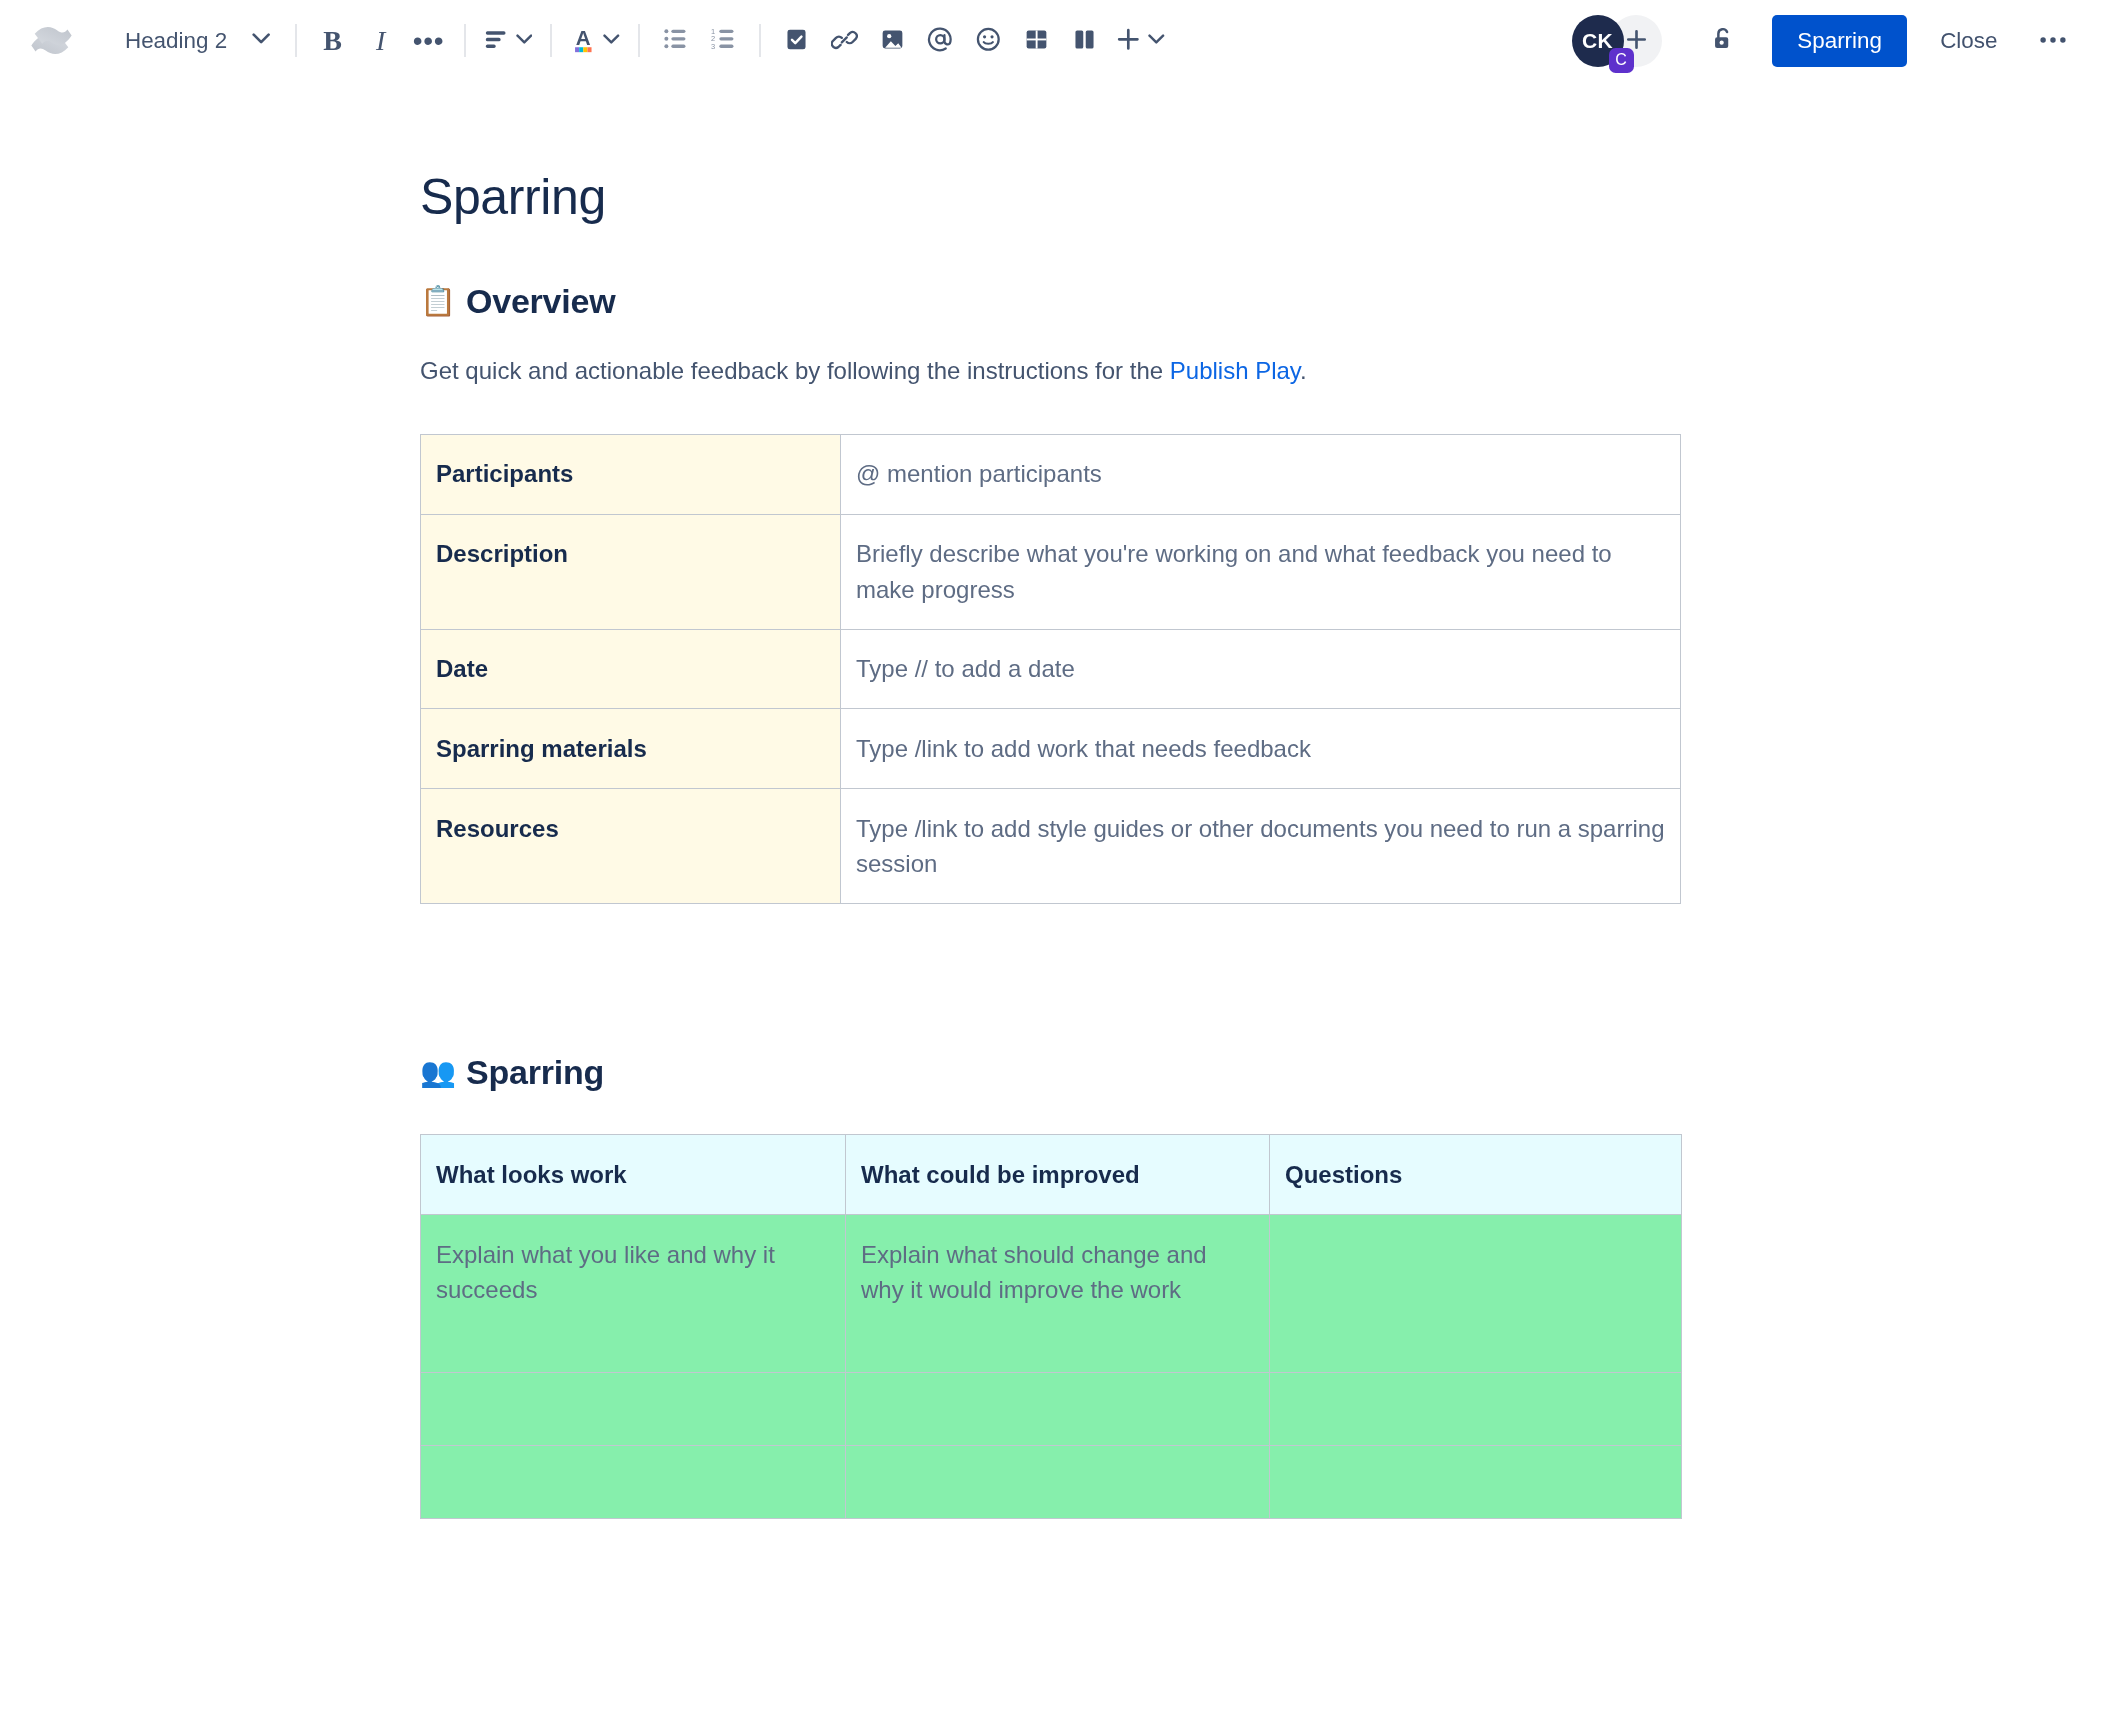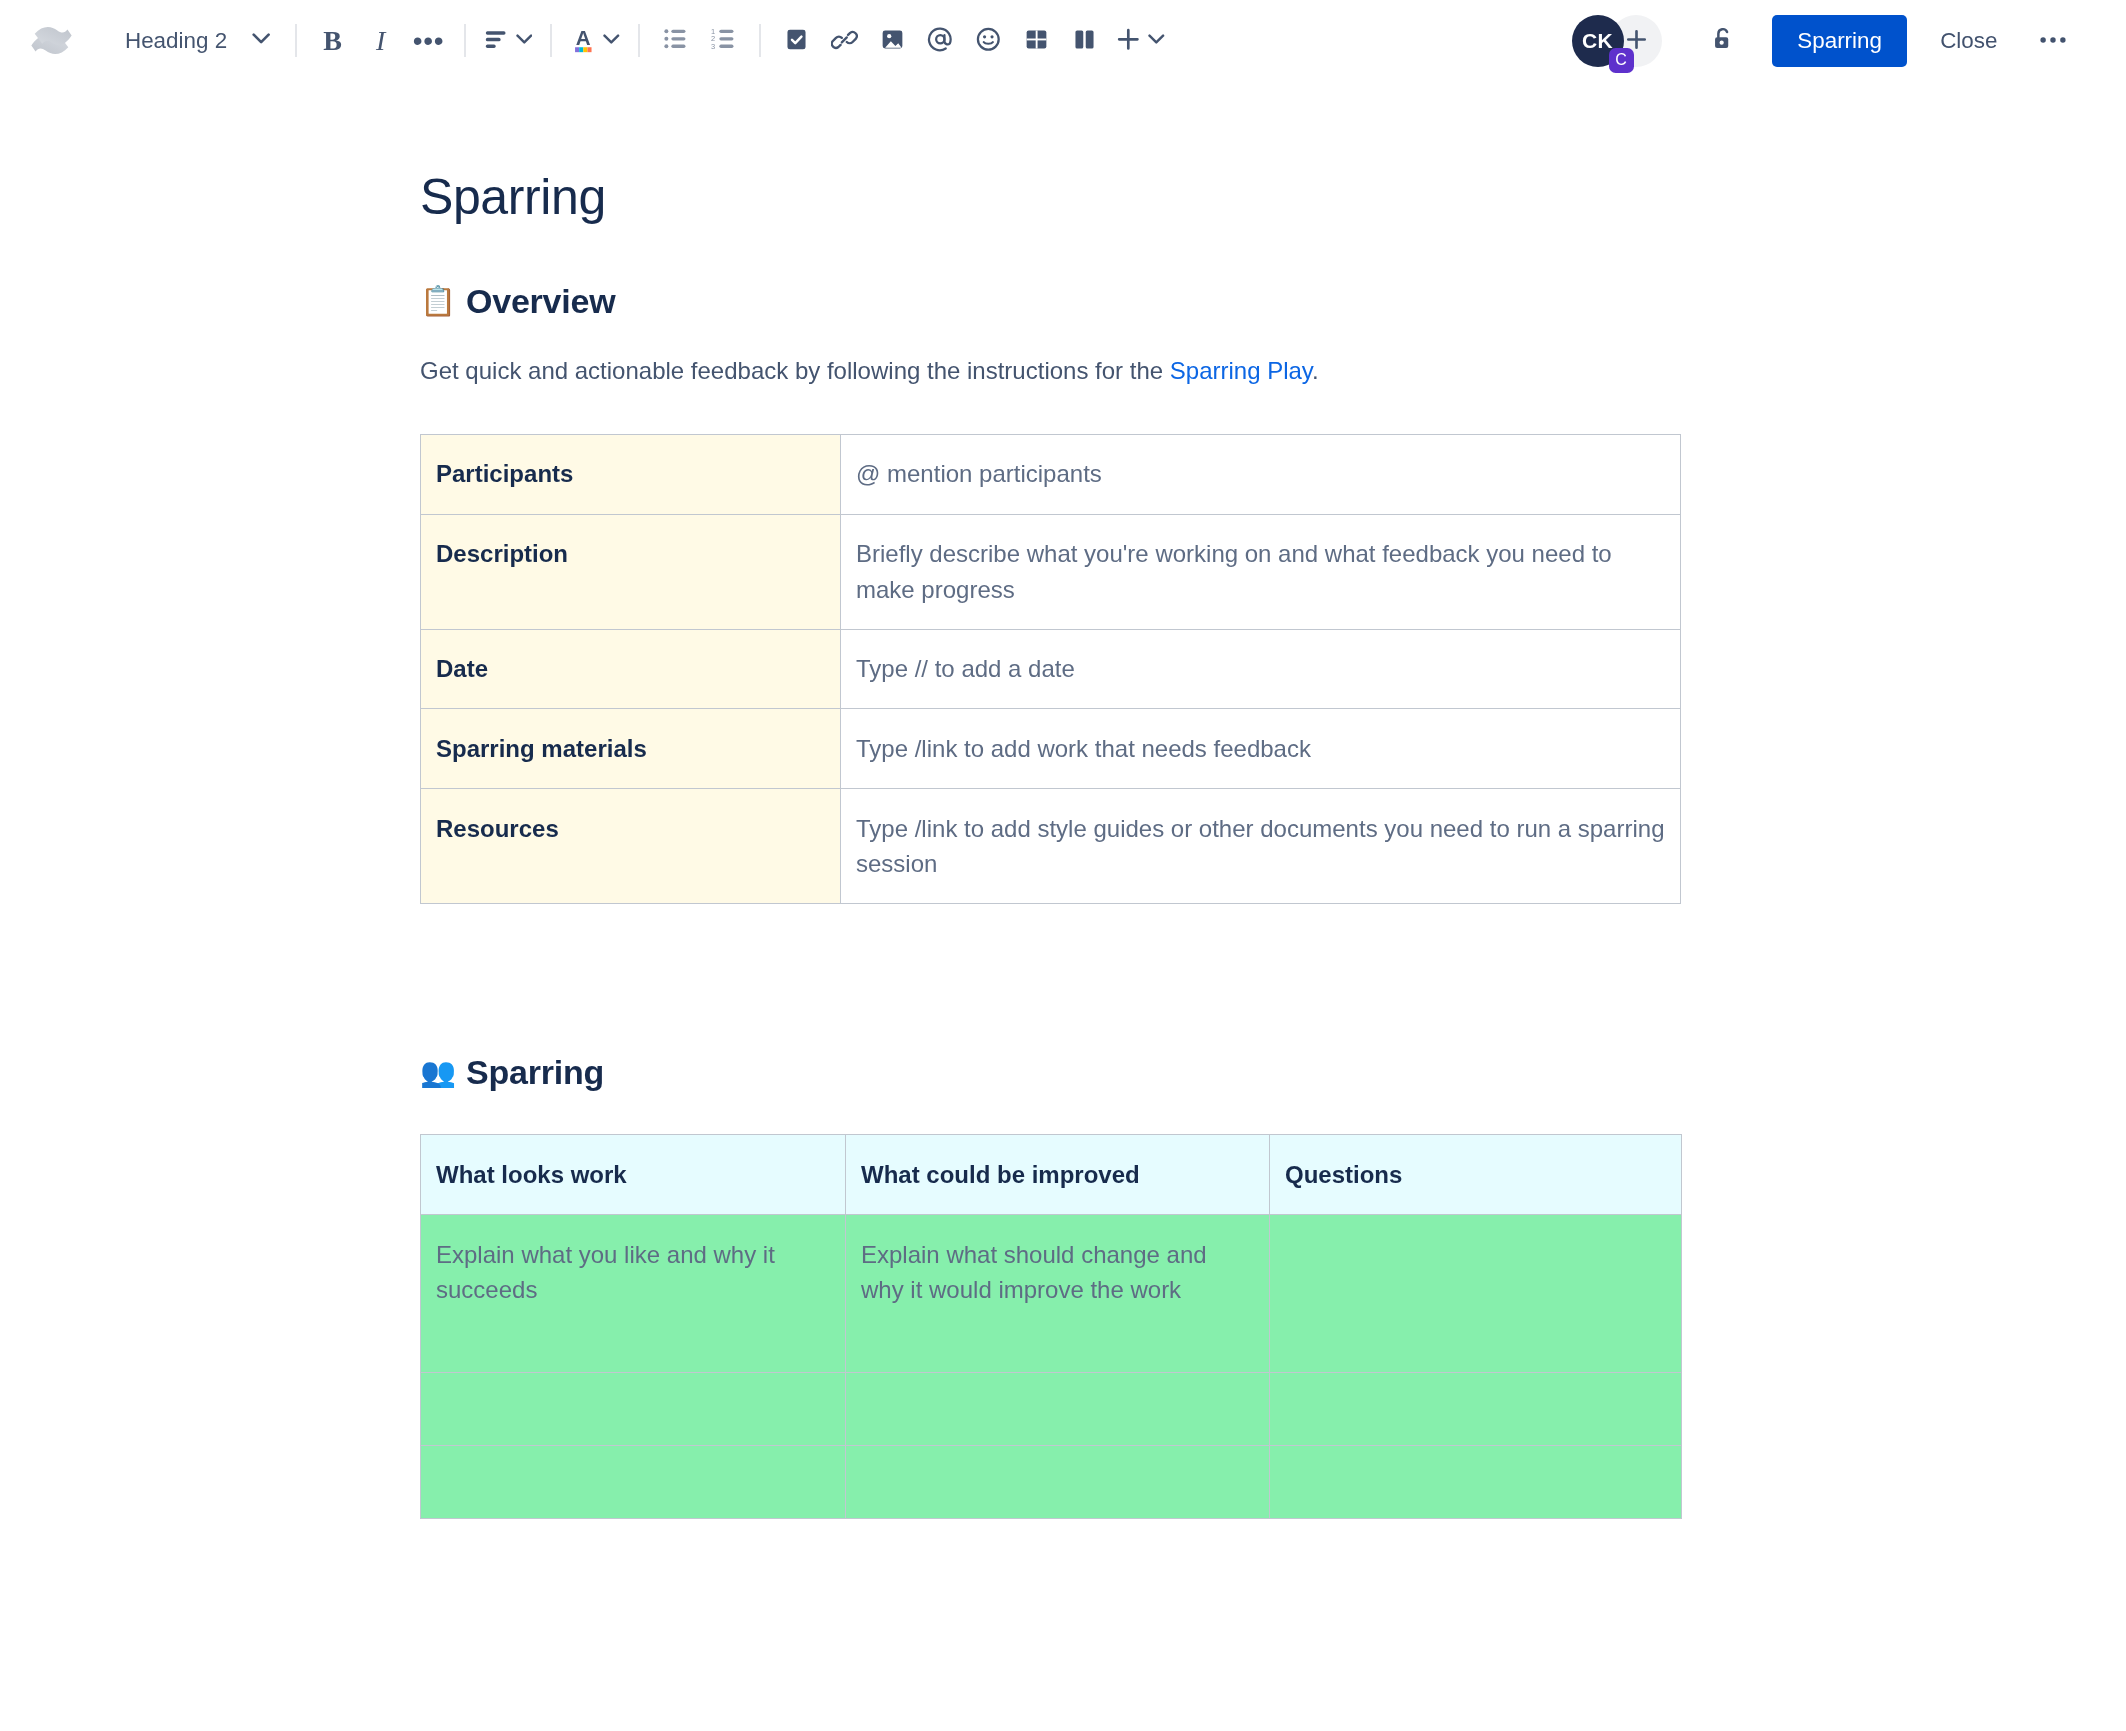--- a/index.html
+++ b/index.html
@@ -466,21 +466,21 @@
 <div class="doc">
 
   <h1 class="page-title">Sparring</h1>
 
   <h2 class="h2">
     <span class="h2-emoji">📋</span>
     <span>Overview</span>
   </h2>
 
   <p class="intro-p">
-    <span>Get quick and actionable feedback by following the instructions for the </span><a class="intro-link" href="#">Sparring Play</a><span>.</span>
+    <span>Get quick and actionable feedback by following the instructions for the </span><a class="intro-link" href="#">Publish Play</a><span>.</span>
   </p>
 
   <table id="overview-table">
     <tbody>
       <tr>
         <td class="label-cell">Participants</td>
         <td class="value-cell">@ mention participants</td>
       </tr>
       <tr>
         <td class="label-cell">Description</td>

